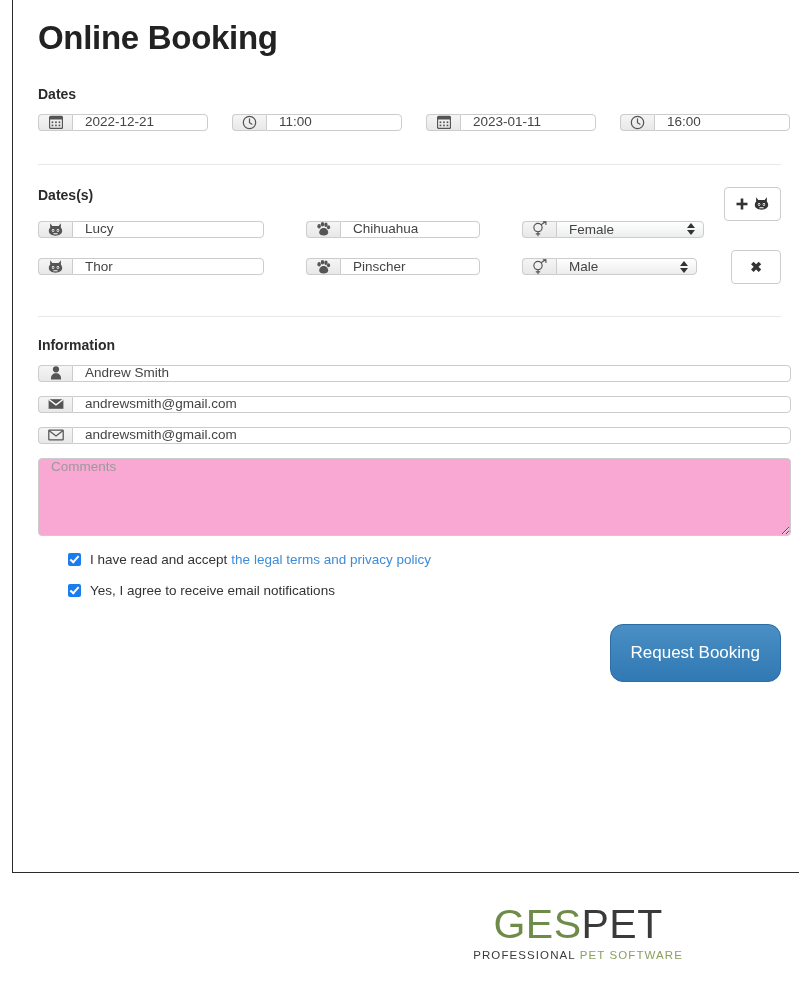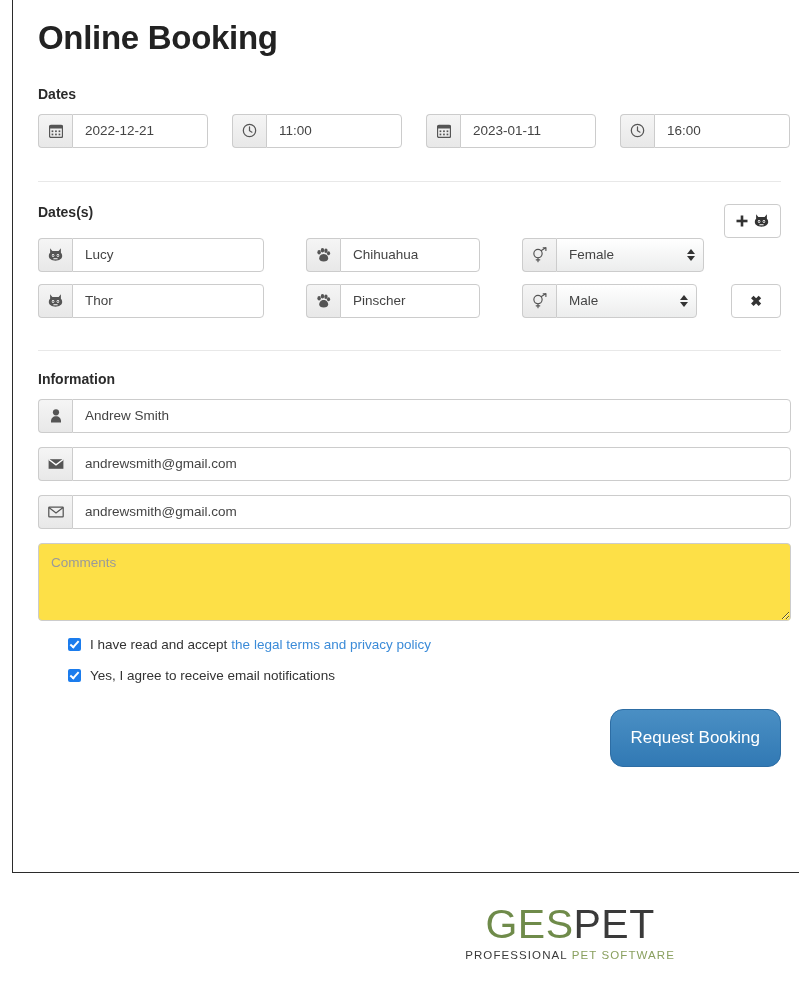--- a/index.html
+++ b/index.html
@@ -41,21 +41,21 @@
   .divider {
     height: 1px;
     background: #e8e8e8;
     margin: 0;
   }
 
   
   .ig {
     display: flex;
     align-items: stretch;
-    height: 34px;
+    height: 17px;
     border-radius: 4px;
   }
   .ig-addon {
     width: 34px;
     min-width: 34px;
     display: flex;
     align-items: center;
     justify-content: center;
     background: #eeeeee;
     background-image: linear-gradient(#f5f5f5, #e8e8e8);
@@ -141,22 +141,22 @@
 
   
   .info-row { margin-bottom: 14px; }
   .info-row .ig { width: 753px; }
 
   .comments {
     width: 753px;
     height: 78px;
     border: 1px solid #cccccc;
     border-radius: 4px;
-    background: #fde047;
-    padding: 11px 12px;
+    background: #f9a8d4;
+    padding: 0 12px;
     font-family: "Liberation Sans", sans-serif;
     font-size: 13.5px;
     color: #444;
     resize: vertical;
     outline: none;
     display: block;
   }
   .comments::placeholder { color: #9a9a9a; }
 
   .check-row {
@@ -196,21 +196,21 @@
     font-size: 17px;
     padding: 18px 20px;
     border-radius: 13px;
     cursor: pointer;
     font-family: "Liberation Sans", sans-serif;
   }
 
   
   .footer {
     position: absolute;
-    left: 8px; top: 873px;
+    left: 16px; top: 873px;
     width: 679px; height: 119px;
     background: #fff;
     display: flex;
     align-items: center;
     justify-content: flex-end;
     padding-right: 12px;
   }
   .logo { text-align: center; line-height: 1; }
   .logo-main {
     font-family: "Liberation Sans", sans-serif;

